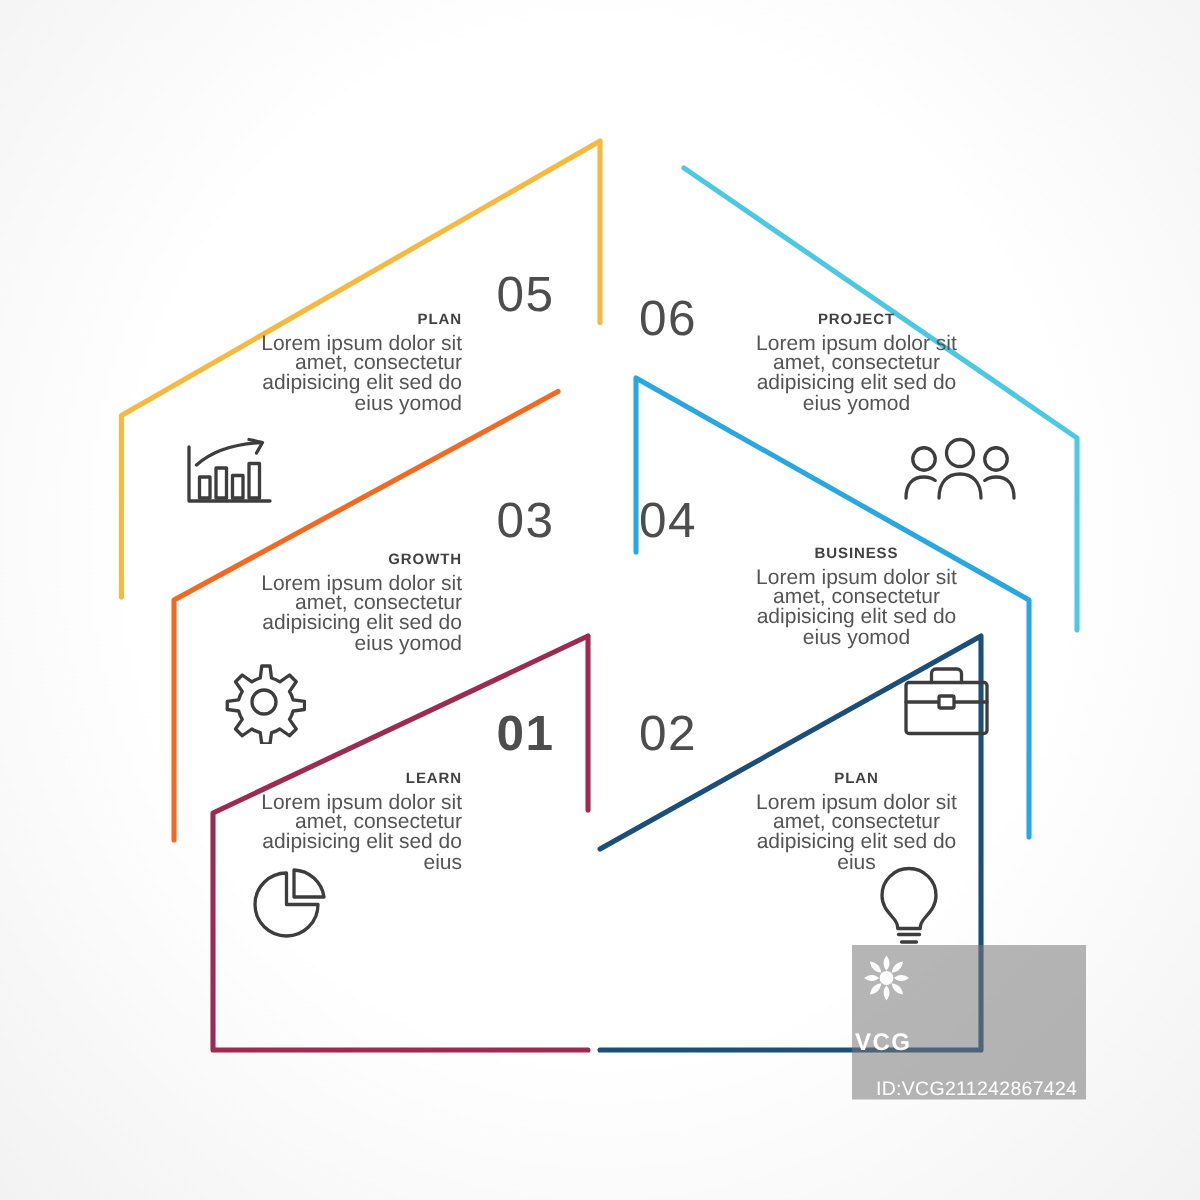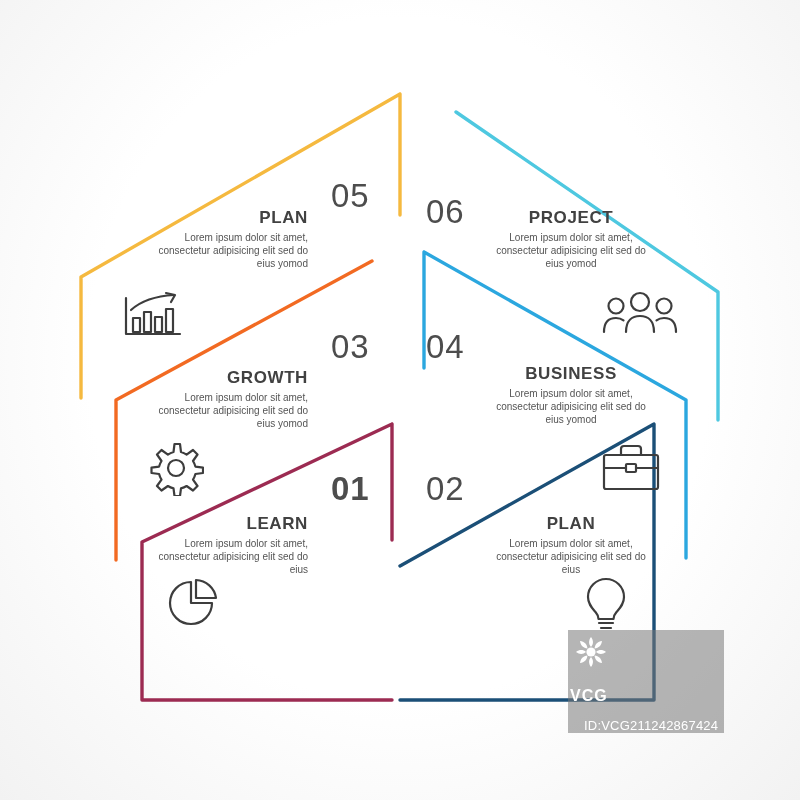--- a/index.html
+++ b/index.html
@@ -34,28 +34,28 @@
     letter-spacing: 1px;
     font-family: "Liberation Sans", sans-serif;
     white-space: nowrap;
   }
   .blk {
     position: absolute;
     width: 150px;
     color: #4d4d4d;
   }
   .blk .ttl {
-    font-size: 17px;
+    font-size: 10px;
     font-weight: bold;
     letter-spacing: 0.6px;
     margin-bottom: 3px;
     color: #414141;
   }
   .blk .txt {
-    font-size: 10px;
+    font-size: 14px;
     line-height: 13.2px;
     color: #545454;
   }
   .right-al { text-align: right; }
   .left-al { text-align: center; }
   .icon {
     position: absolute;
   }
   .wm {
     position: absolute;

